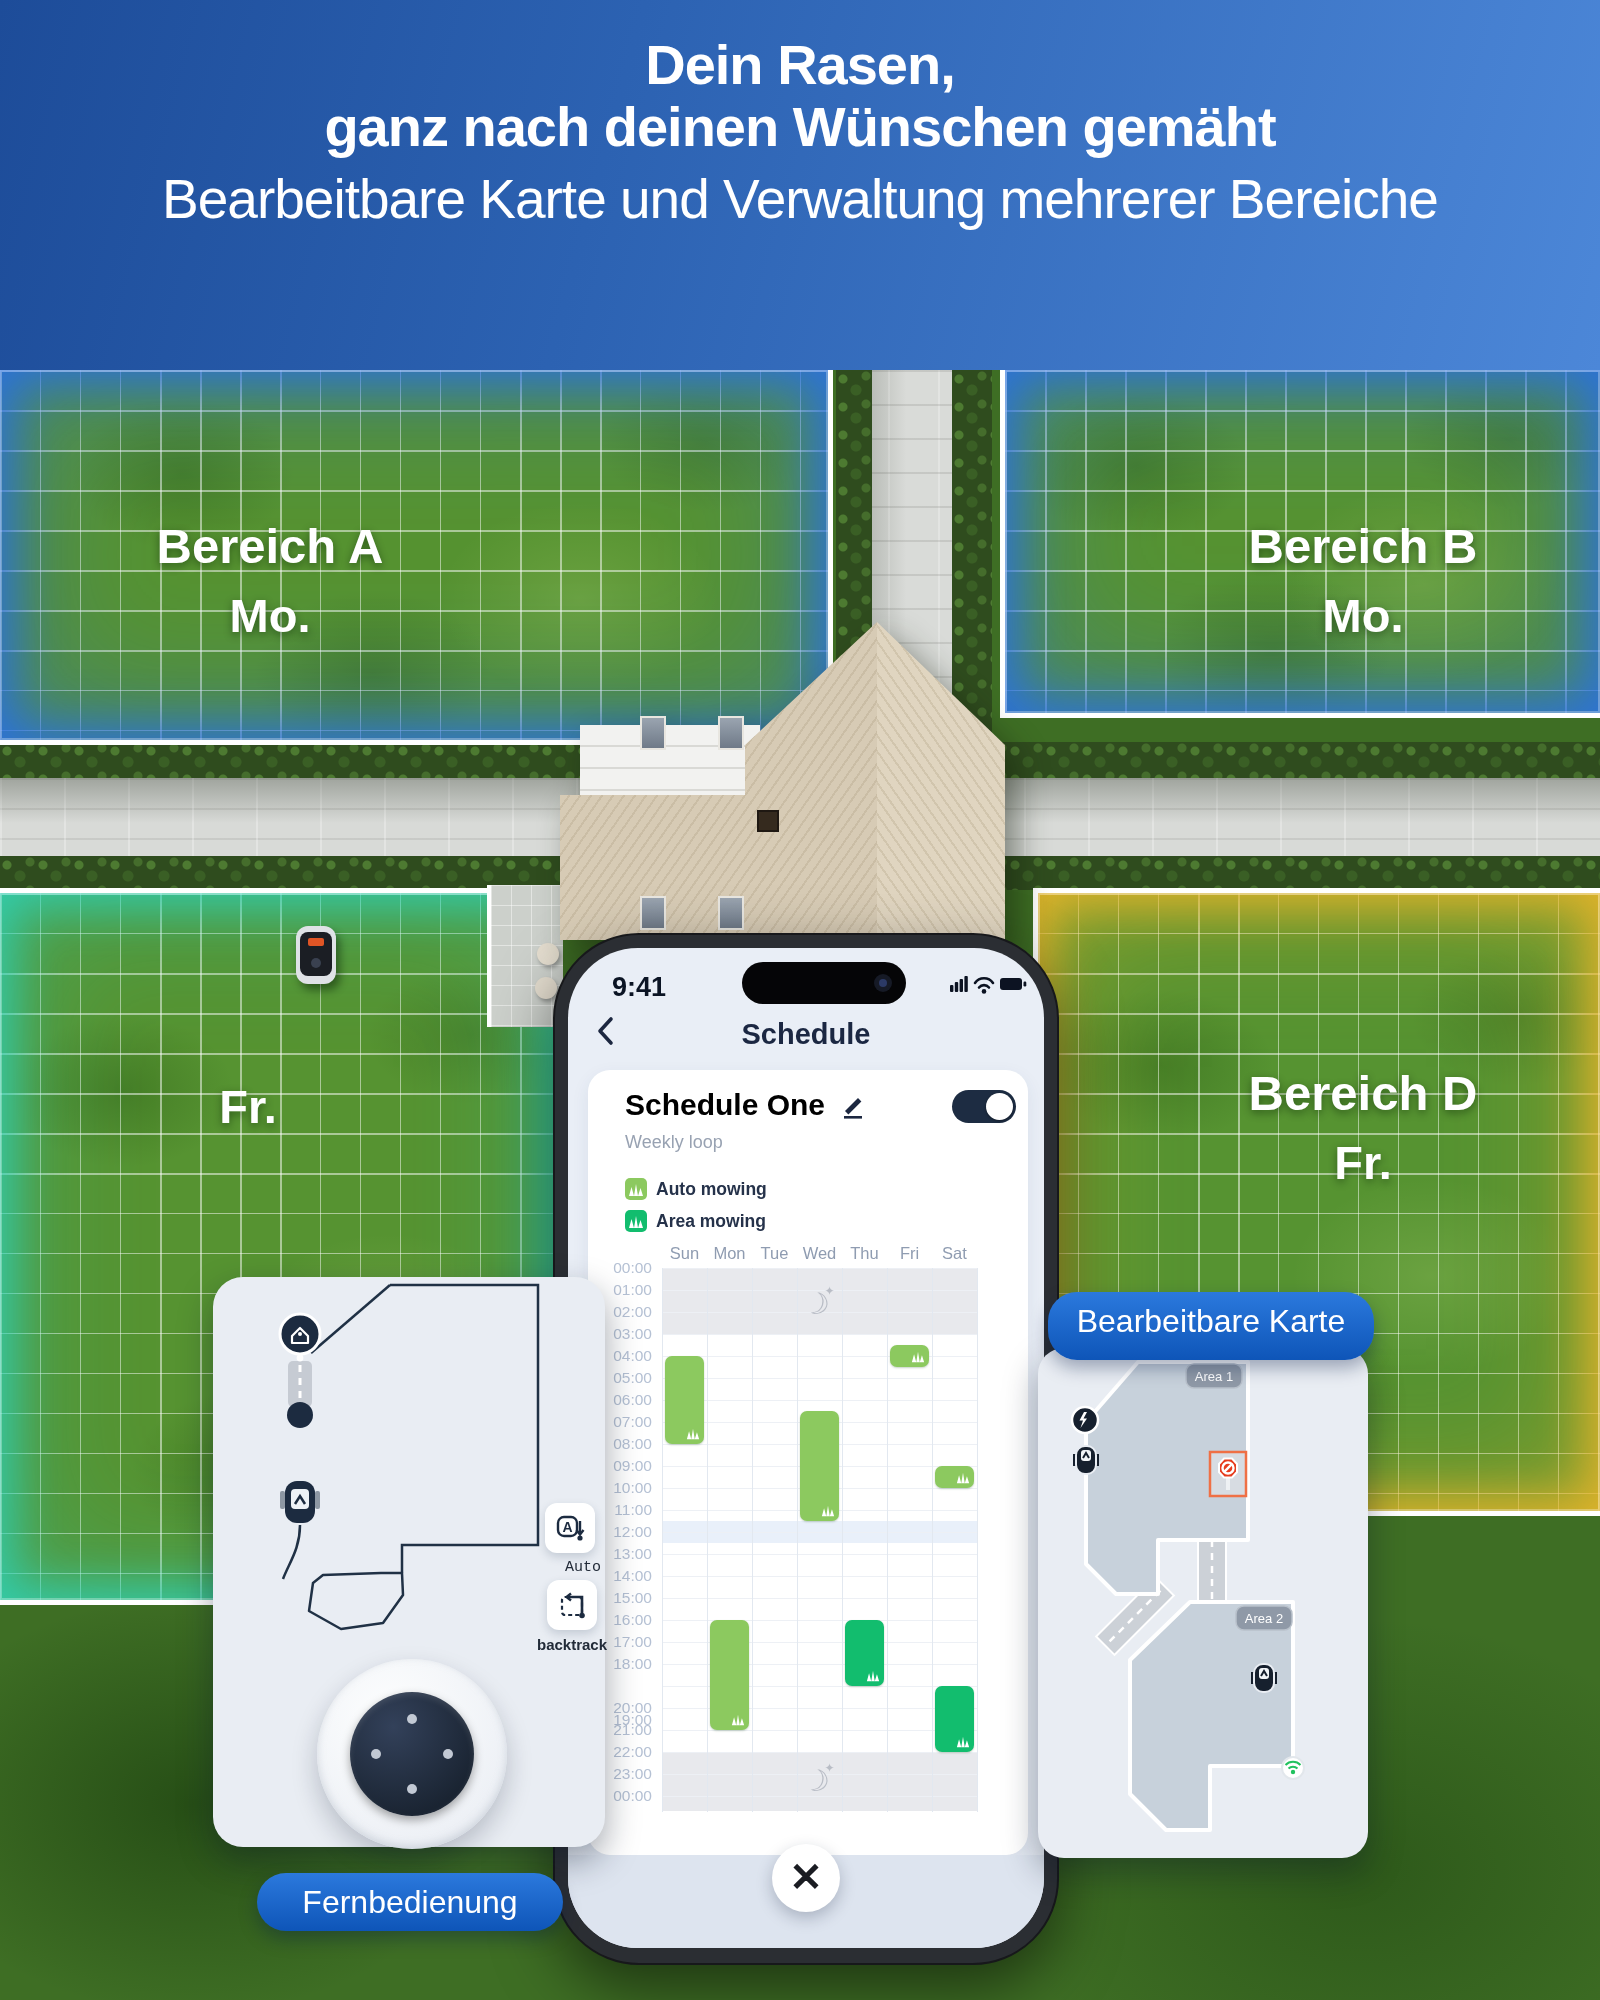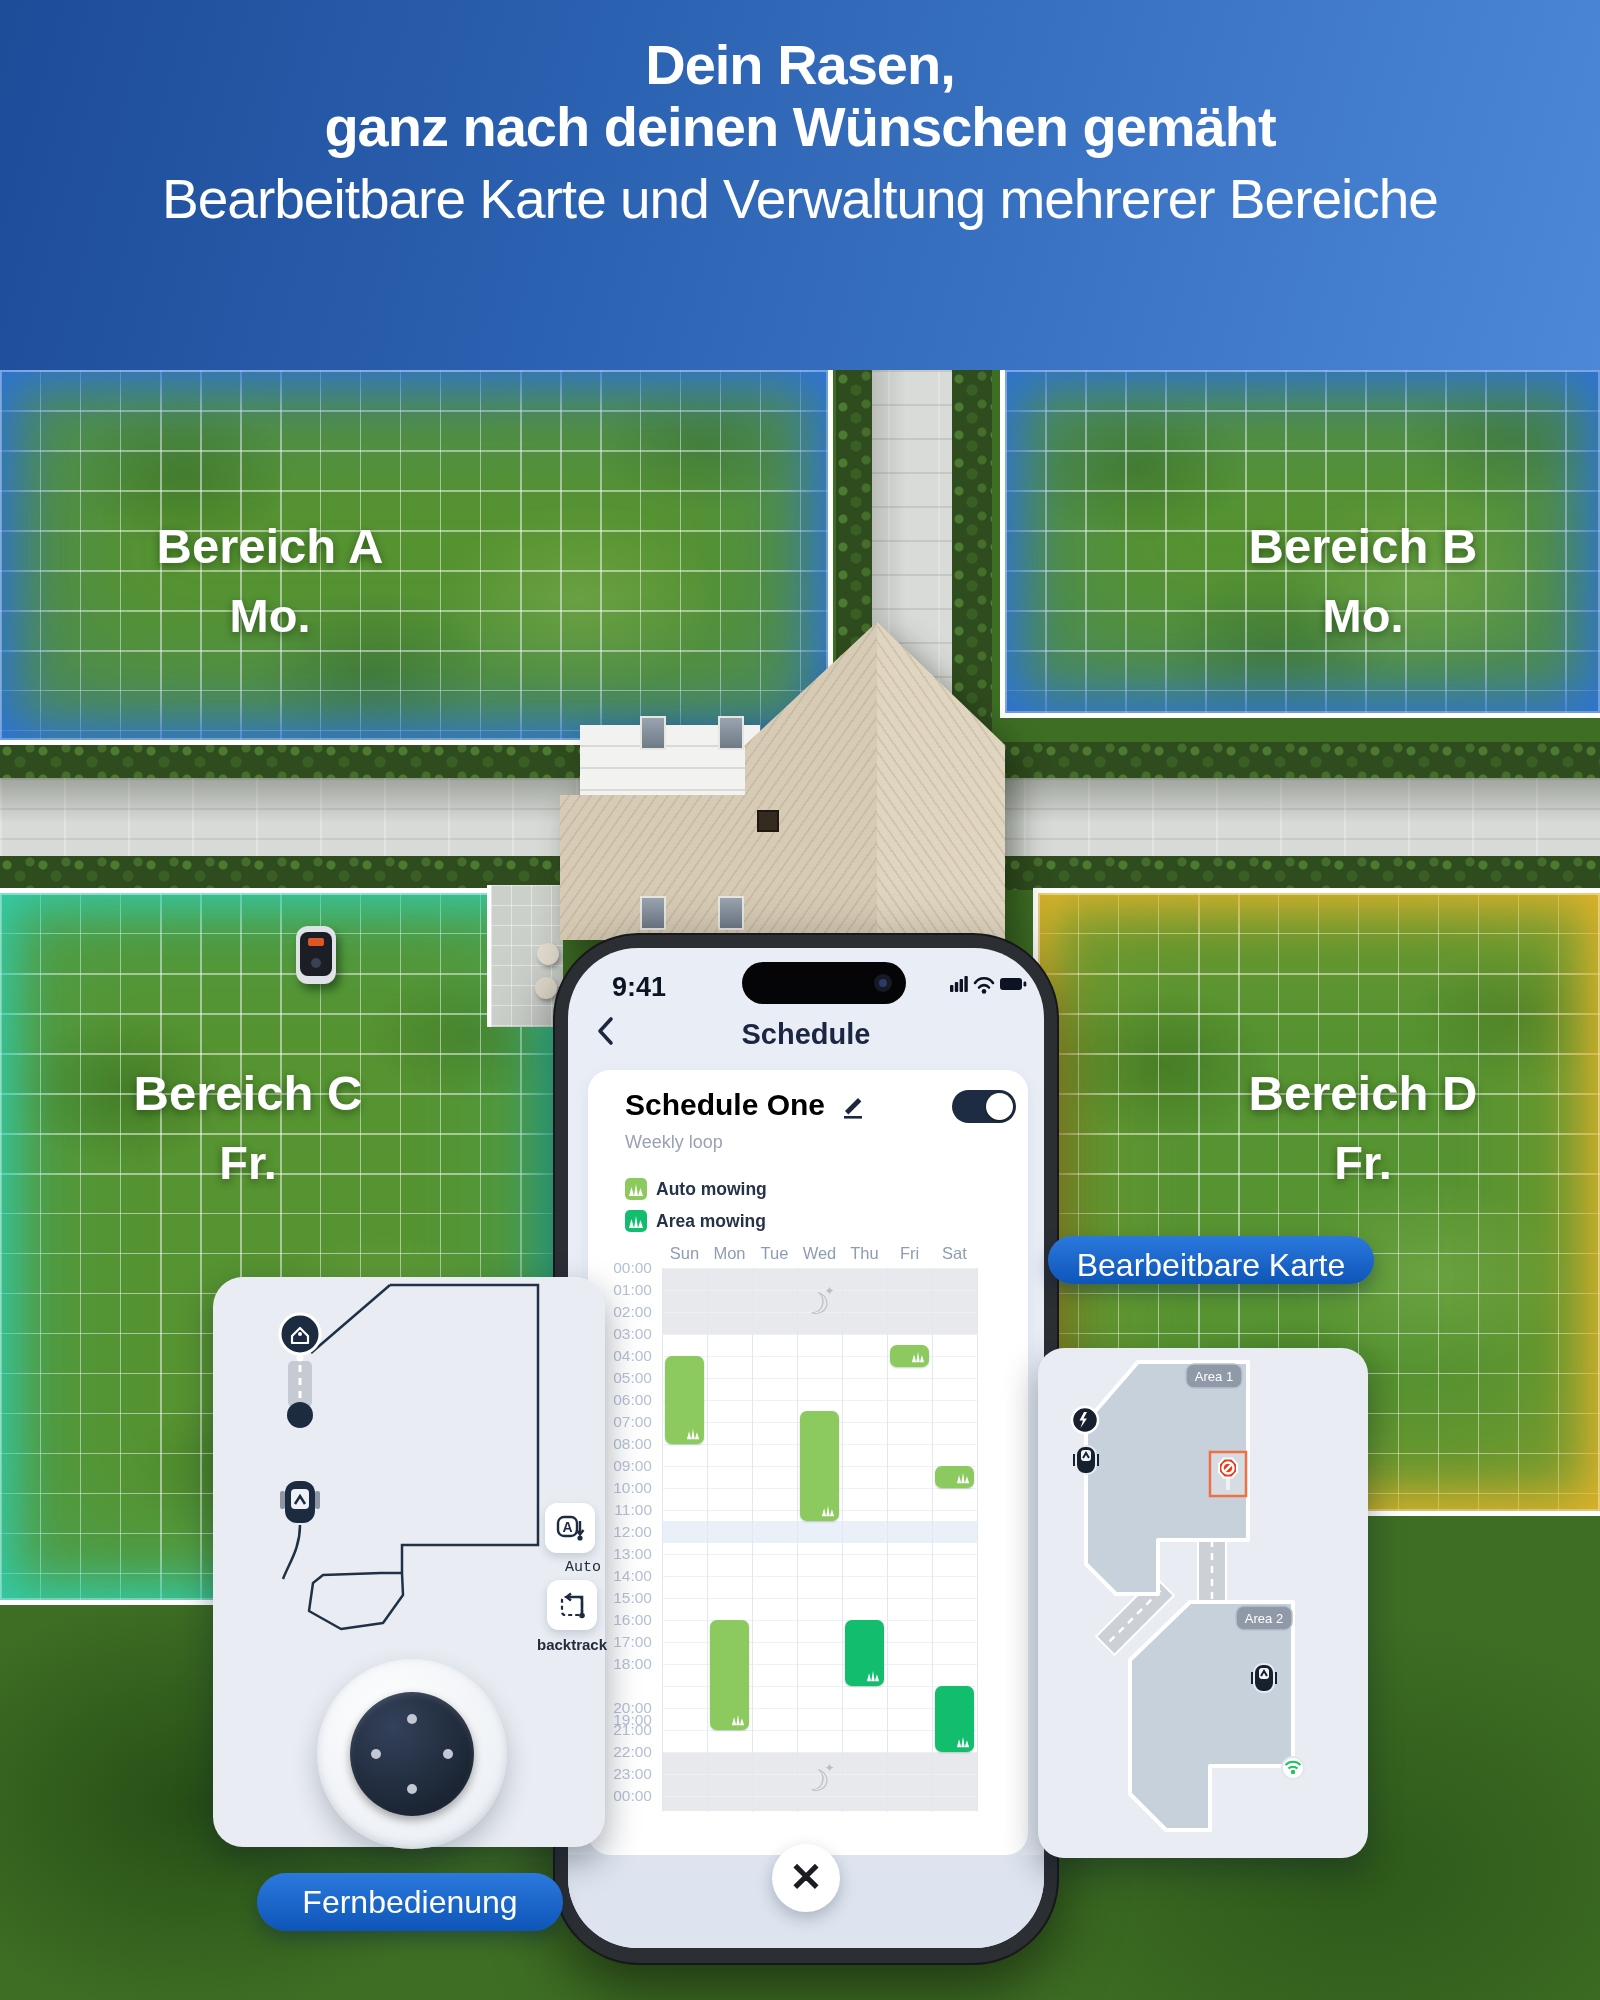--- a/index.html
+++ b/index.html
@@ -142,21 +142,21 @@
 
   
   .map-panel{left:1038px;top:1348px;width:330px;height:510px;z-index:60;background:#e9edf3;border-radius:26px;
     box-shadow:0 14px 34px rgba(10,20,40,.38);}
   .map-svg{position:absolute;left:0;top:0;}
 
   
   .pill{position:absolute;z-index:70;border-radius:29px;background:linear-gradient(180deg,#2b79dd 0%,#0e55b8 100%);
     color:#fff;text-align:center;box-shadow:0 8px 18px rgba(5,25,70,.35);}
   .pill-remote{left:257px;top:1873px;width:306px;height:58px;font-size:32px;line-height:58px;}
-  .pill-map{left:1048px;top:1236px;width:326px;height:48px;font-size:32px;line-height:58px;}
+  .pill-map{left:1048px;top:1292px;width:326px;height:68px;font-size:32px;line-height:58px;}
 </style>
 </head>
 <body>
 
 <div class="page">
 
   <header class="hero">
     <div class="hero-l1">Dein Rasen,</div>
     <div class="hero-l2">ganz nach deinen Wünschen gemäht</div>
     <div class="hero-sub">Bearbeitbare Karte und Verwaltung mehrerer Bereiche</div>
@@ -177,21 +177,20 @@
     </div>
   </div>
   <div class="lawn lawn-b">
     <div class="area-label">
       <div class="al1">Bereich B</div>
       <div class="al2">Mo.</div>
     </div>
   </div>
   <div class="lawn lawn-c">
     <div class="area-label">
-      <div class="al1">Bereich C</div>
       <div class="al2">Fr.</div>
     </div>
   </div>
   <div class="lawn lawn-d">
     <div class="area-label">
       <div class="al1">Bereich D</div>
       <div class="al2">Fr.</div>
     </div>
   </div>
 

